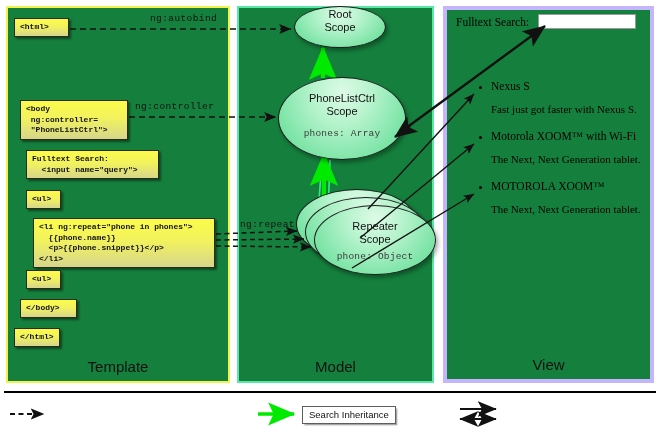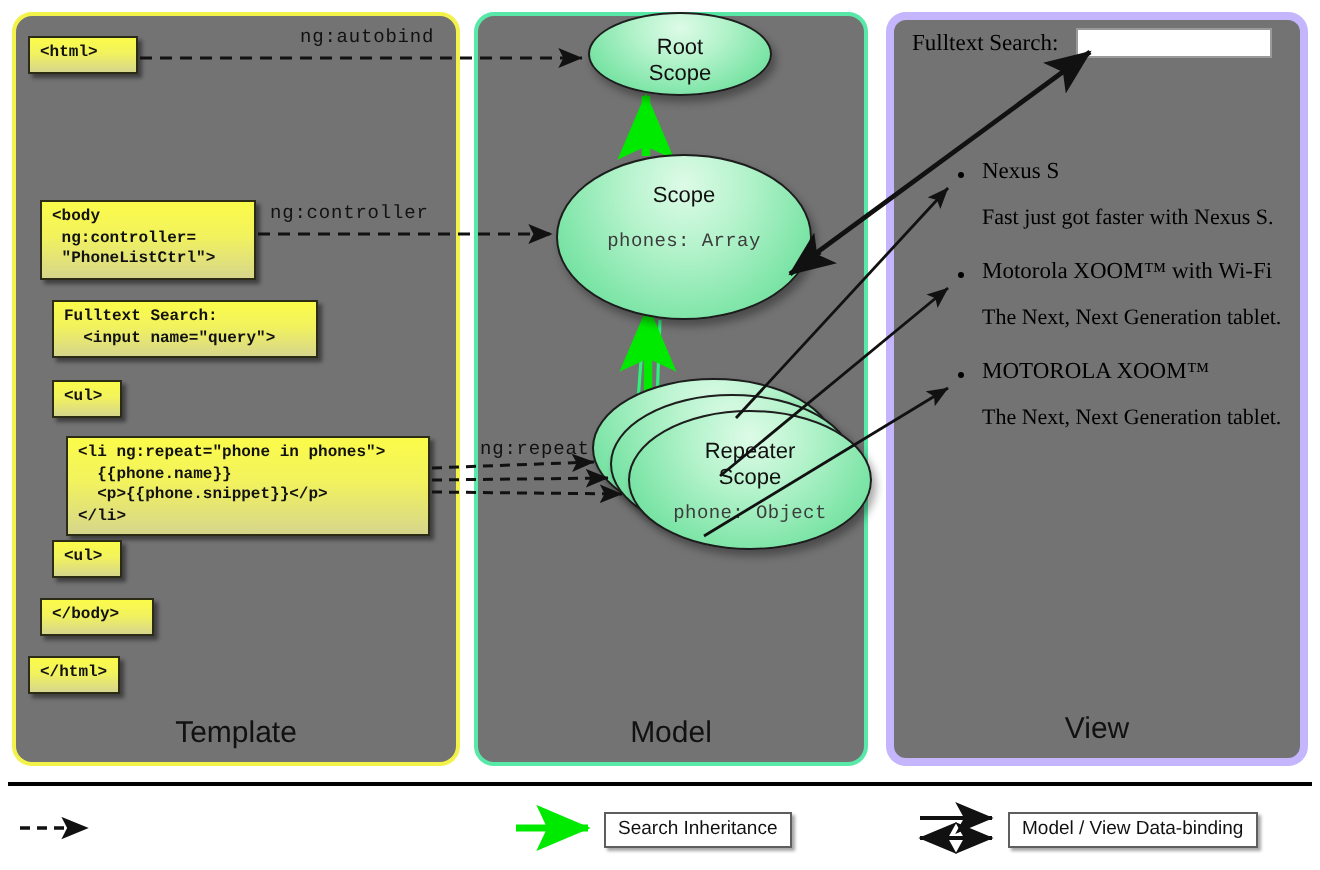--- a/index.html
+++ b/index.html
@@ -18,23 +18,22 @@
   #stage {
     position: absolute;
     left: 0; top: 0;
     width: 660px;
     height: 435px;
   }
 
   
   .column {
     position: absolute;
-    background: #737373;
-    box-sizing: border-box;
-    border-radius: 10px;
+    background: #15803d;
+    box-sizing: border-box;
   }
   #col-template {
     left: 6px;  top: 6px;  width: 224px; height: 377px;
     border: 2px solid #f2f24a;
   }
   #col-model {
     left: 237px; top: 6px; width: 197px; height: 377px;
     border: 2px solid #58e8a8;
   }
   #col-view {
@@ -226,26 +225,27 @@
 
     <div class="codebox" style="left:26px;  top:270px; width:35px;">&lt;ul&gt;</div>
 
     <div class="codebox" style="left:20px;  top:299px; width:57px;">&lt;/body&gt;</div>
 
     <div class="codebox" style="left:14px;  top:328px; width:46px;">&lt;/html&gt;</div>
   </div>
 
   <div class="layer-boxes">
 
-    <div class="ellipse" id="ell-root" style="left:294px; top:6px; width:92px; height:42px; padding-top:11px;">
+    <div class="ellipse" id="ell-root" style="left:294px; top:6px; width:92px; height:42px; padding-top:1px;">
       <div class="ell-title">Root</div>
       <div class="ell-title">Scope</div>
     </div>
 
     <div class="ellipse" id="ell-ctrl" style="left:278px; top:77px; width:128px; height:83px; padding-top:14px;">
+      <div class="ell-title">PhoneListCtrl</div>
       <div class="ell-title">Scope</div>
       <div style="height:10px"></div>
       <div class="ell-prop dim">phones: Array</div>
     </div>
 
     <div class="ellipse" style="left:296px; top:189px; width:122px; height:70px;"></div>
     <div class="ellipse" style="left:305px; top:197px; width:122px; height:70px;"></div>
     <div class="ellipse" id="ell-rep" style="left:314px; top:205px; width:122px; height:70px; padding-top:14px;">
       <div class="ell-title">Repeater</div>
       <div class="ell-title">Scope</div>
@@ -320,15 +320,14 @@
     </g>
 
     <g>
       <line x1="460" y1="409" x2="496" y2="409" stroke="#111" stroke-width="2" marker-end="url(#ah-black-big)"></line>
       <line x1="496" y1="419" x2="460" y2="419" stroke="#111" stroke-width="2" marker-end="url(#ah-black-big)"></line>
       <line x1="460" y1="419" x2="496" y2="419" stroke="#111" stroke-width="2" marker-end="url(#ah-black-big)"></line>
     </g>
   </svg>
 
   <div class="legend-box" style="left:302px; top:406px;">Search Inheritance</div>
-  <div class="legend-box" style="left:504px; top:406px;">Model / View Data-binding</div>
 
 </div>
 
 </body></html>

